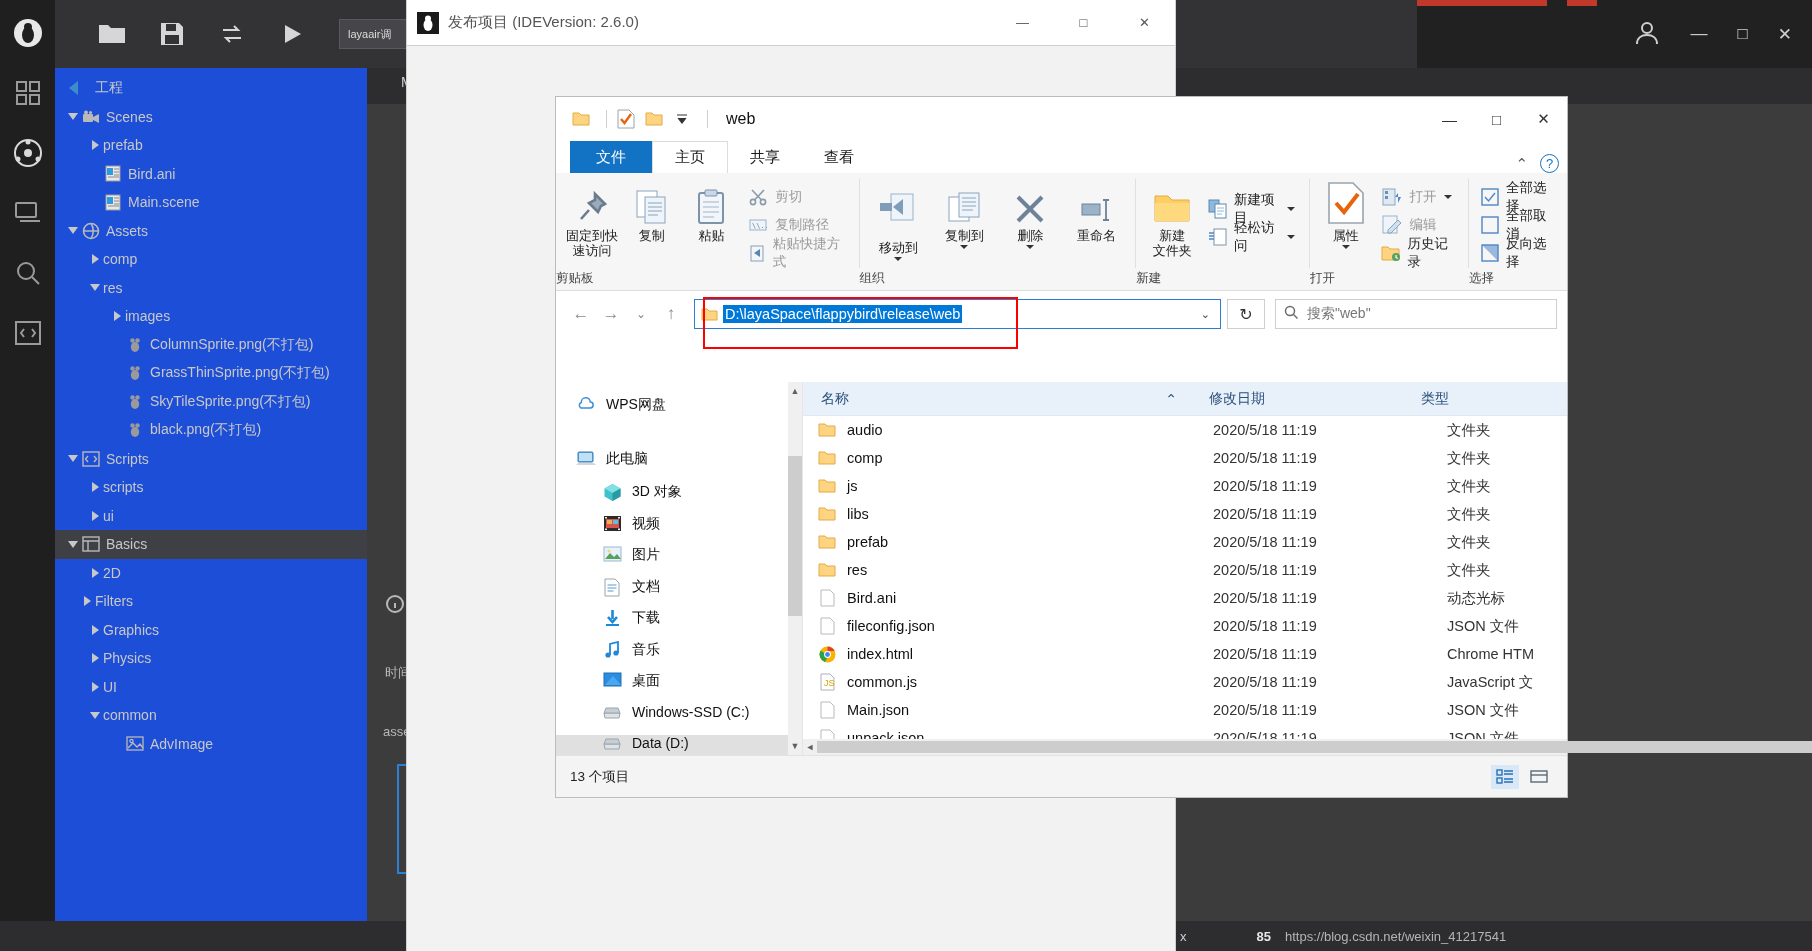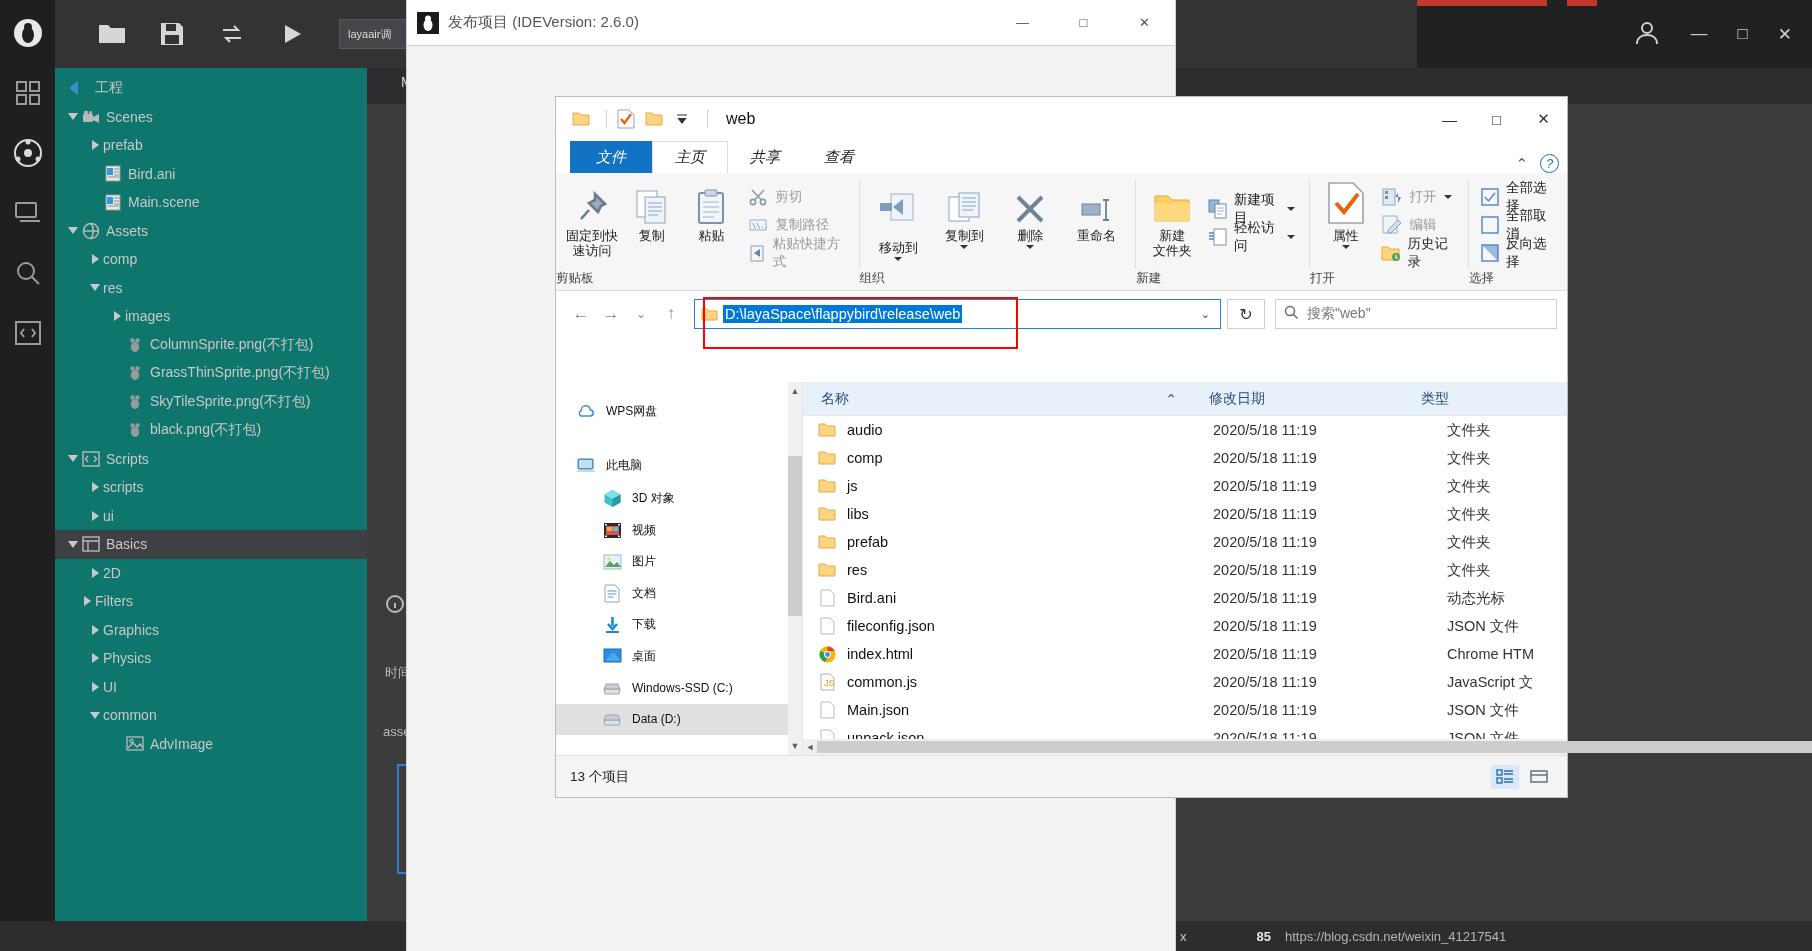--- a/index.html
+++ b/index.html
@@ -28,21 +28,21 @@
     position:absolute; left:55px; top:0; right:0; height:68px; background:#333336;
     display:flex; align-items:center; gap:26px; padding-left:40px;
   }
   .tb-btn { width:34px; height:34px; color:#d6d6d6; display:flex; align-items:center; justify-content:center; }
   #ide-combo {
     margin-left:4px; height:30px; min-width:120px; background:#46464a; border:1px solid #5a5a5e;
     color:#dcdcdc; font-size:11px; display:flex; align-items:center; padding:0 8px;
   }
 
   #ide-project {
-    position:absolute; left:55px; top:68px; width:312px; bottom:0; background:#0f766e;
+    position:absolute; left:55px; top:68px; width:312px; bottom:0; background:#1d4ed8;
     overflow:hidden; padding-top:6px;
   }
   .tree-row { display:flex; align-items:center; height:28.5px; color:#c8c8c8; font-size:14px;
     white-space:nowrap; }
   .tree-row.sel { background:#3f3f46; }
   .tw { width:16px; flex:0 0 16px; display:flex; align-items:center; justify-content:center; }
   .arrow-r { width:0;height:0;border-left:7px solid #c8c8c8;border-top:5px solid transparent;border-bottom:5px solid transparent; }
   .arrow-d { width:0;height:0;border-top:7px solid #c8c8c8;border-left:5px solid transparent;border-right:5px solid transparent; }
   .arrow-l { width:0;height:0;border-right:9px solid #3f8ccb;border-top:7px solid transparent;border-bottom:7px solid transparent; }
   .ticon { width:20px;flex:0 0 20px;display:flex;align-items:center;justify-content:center;margin-right:5px;}
@@ -84,21 +84,21 @@
     background:#ffffff; border:1px solid #bcbcbc;
     font-size:14px; color:#000;
   }
   #exp-titlebar { height:44px; background:#ffffff; display:flex; align-items:center; padding-left:14px; }
   .qat-ico { width:22px; height:22px; margin-right:6px; display:flex; align-items:center; justify-content:center; }
   .qat-sep { width:1px; height:18px; background:#cfcfcf; margin:0 8px; }
   #exp-title-text { margin-left:10px; font-size:16px; color:#111; }
   #exp-win-btns { margin-left:auto; display:flex; height:44px; }
   .exp-win-btn { width:47px; display:flex; align-items:center; justify-content:center; color:#333; font-size:15px; }
 
-  #exp-tabs { height:32px; display:flex; align-items:flex-end; padding-left:14px; position:relative;font-style:italic; }
+  #exp-tabs { height:32px; display:flex; align-items:flex-end; padding-left:14px; position:relative; }
   .exp-tab { height:32px; padding:0 22px; display:flex; align-items:center; font-size:15px; color:#1b1b1b; }
   .exp-tab.file { background:#1273c4; color:#fff; padding:0 26px; }
   .exp-tab.active { background:#ffffff; border:1px solid #dcdcdc; border-bottom:none; }
   #exp-tabs-right { margin-left:auto; display:flex; align-items:center; gap:12px; padding-right:8px; color:#2a6fb8; }
 
   #exp-ribbon { height:118px; background:#f6f6f6; border-bottom:1px solid #dcdcdc; position:relative;
     display:flex; }
   .rib-group { display:flex; flex-direction:column; justify-content:space-between; position:relative; }
   .rib-group-inner { display:flex; padding:6px 6px 0 6px; }
   .rib-group-label { text-align:left; font-size:12.5px; color:#444; padding-bottom:3px; }
@@ -122,21 +122,21 @@
   #exp-refresh { width:38px; height:30px; margin-left:6px; border:1px solid #cfcfcf; display:flex;
      align-items:center; justify-content:center; color:#333; font-size:16px; }
   #exp-search { width:282px; height:30px; margin-left:10px; border:1px solid #cfcfcf; display:flex;
      align-items:center; padding:0 8px; gap:8px; color:#777; font-size:14px; }
 
   #red-box { position:absolute; left:703px; top:297px; width:315px; height:52px;
      border:2px solid #ff0000; z-index:40; pointer-events:none; }
 
   #exp-main { position:absolute; left:0; top:285px; right:0; bottom:42px; display:flex; }
   #exp-nav { width:260px; border-right:1px solid #e6e6e6; position:relative; padding-top:14px; overflow:hidden; }
-  .nav-item { height:31.5px; display:flex; align-items:center; font-size:12px; color:#111; padding-left:18px; }
+  .nav-item { height:31.5px; display:flex; align-items:flex-start; font-size:14px; color:#111; padding-left:18px; }
   .nav-item.indent { padding-left:44px; }
   .nav-item.sel { background:#e0e0e0; }
   .nav-ico { width:24px; display:flex; align-items:center; justify-content:center; margin-right:8px; }
   #nav-scroll { position:absolute; right:0; top:0; width:14px; bottom:0; background:#f0f0f0; }
   #nav-thumb { position:absolute; left:0; top:74px; width:14px; height:160px; background:#cdcdcd; }
   .sb-arrow { position:absolute; left:0; width:14px; height:18px; display:flex; align-items:center;
       justify-content:center; color:#606060; font-size:9px; }
 
   #exp-files { flex:1; position:relative; }
   #files-head { height:34px; background:#e8f1f9; border-bottom:1px solid #dfe8f0; display:flex; align-items:center;
@@ -884,20 +884,30 @@
             <span class="nav-ico">
               <svg width="17" height="18" viewBox="0 0 17 18">
                 <path d="M8.5 1v9M4 8l4.5 5L13 8" stroke="#1e88d8" stroke-width="2.6" fill="none"></path>
                 <rect x="2" y="15" width="13" height="2" fill="#1e88d8"></rect>
               </svg>
             </span>
             <span>下载</span>
           </div>
           <div class="nav-item indent">
             <span class="nav-ico">
+              <svg width="16" height="18" viewBox="0 0 16 18">
+                <path d="M6 14V3l8-2v11" fill="none" stroke="#1e88d8" stroke-width="1.8"></path>
+                <circle cx="4" cy="14" r="2.6" fill="#1e88d8"></circle>
+                <circle cx="12" cy="12" r="2.6" fill="#1e88d8"></circle>
+              </svg>
+            </span>
+            <span>音乐</span>
+          </div>
+          <div class="nav-item indent">
+            <span class="nav-ico">
               <svg width="19" height="16" viewBox="0 0 19 16">
                 <rect x="1" y="1" width="17" height="13" fill="#2a8de0" stroke="#1c6eb4"></rect>
                 <path d="M2 13l8-9 8 9z" fill="#4aa8f0"></path>
               </svg>
             </span>
             <span>桌面</span>
           </div>
           <div class="nav-item indent">
             <span class="nav-ico">
               <svg width="20" height="16" viewBox="0 0 20 16">

